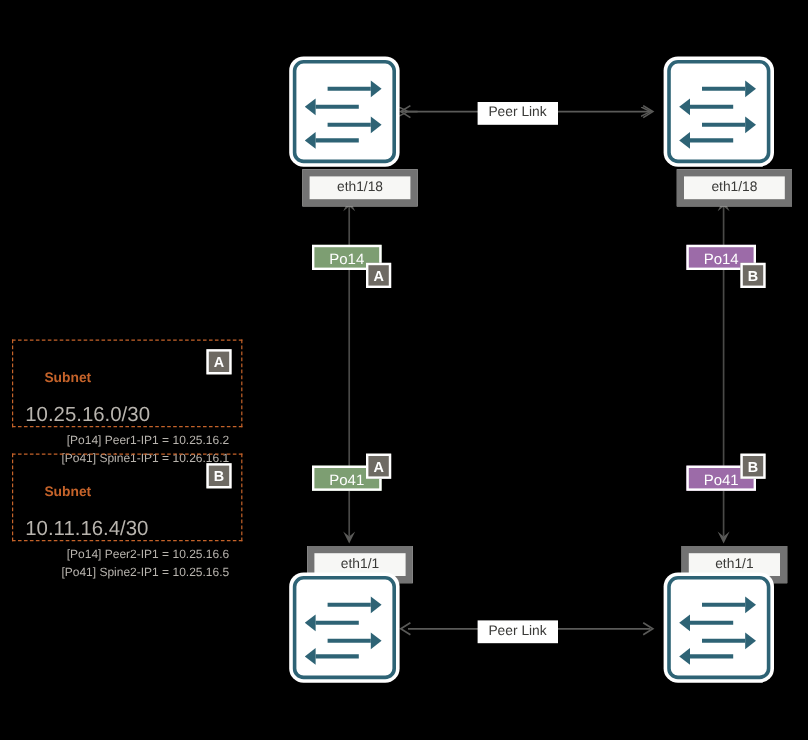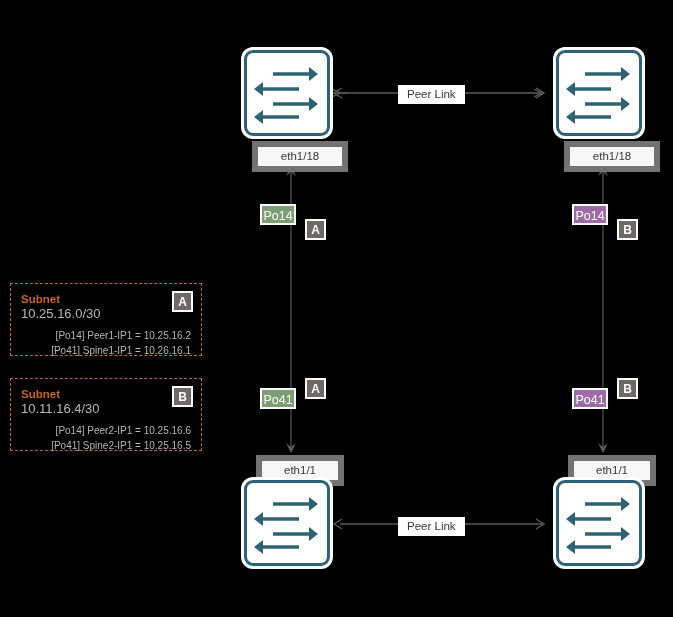--- a/index.html
+++ b/index.html
@@ -48,21 +48,21 @@
     line-height: 16px;
     padding: 1px 7px 2px 7px;
     white-space: nowrap;
     text-align: center;
   }
 
   
   .po-badge {
     position: absolute;
     box-sizing: border-box;
-    width: 36px;
+    width: 58px;
     height: 21px;
     line-height: 20px;
     text-align: center;
     color: #ffffff;
     font-size: 12.5px;
     border: 2px solid #ffffff;
     white-space: nowrap;
   }
   .po-green { background: #7d9e72; }
   .po-purple { background: #9c6ba8; }
@@ -100,25 +100,25 @@
     box-sizing: border-box;
     border: 1px dashed #c5632a;
     background: transparent;
     padding: 8px 10px 9px 10px;
   }
   .subnet-title {
     color: #c5632a;
     font-size: 11.5px;
     font-weight: bold;
     line-height: 14px;
-    margin: 0;
+    margin: 16px;
   }
   .subnet-cidr {
     color: #b8b4ae;
-    font-size: 13px;
+    font-size: 17px;
     line-height: 15px;
     margin: 0 0 7px 0;
   }
   .subnet-line {
     color: #b8b4ae;
     font-size: 10px;
     line-height: 15px;
     margin: 0 0 0 6px;
     white-space: nowrap;
     text-align: right;

